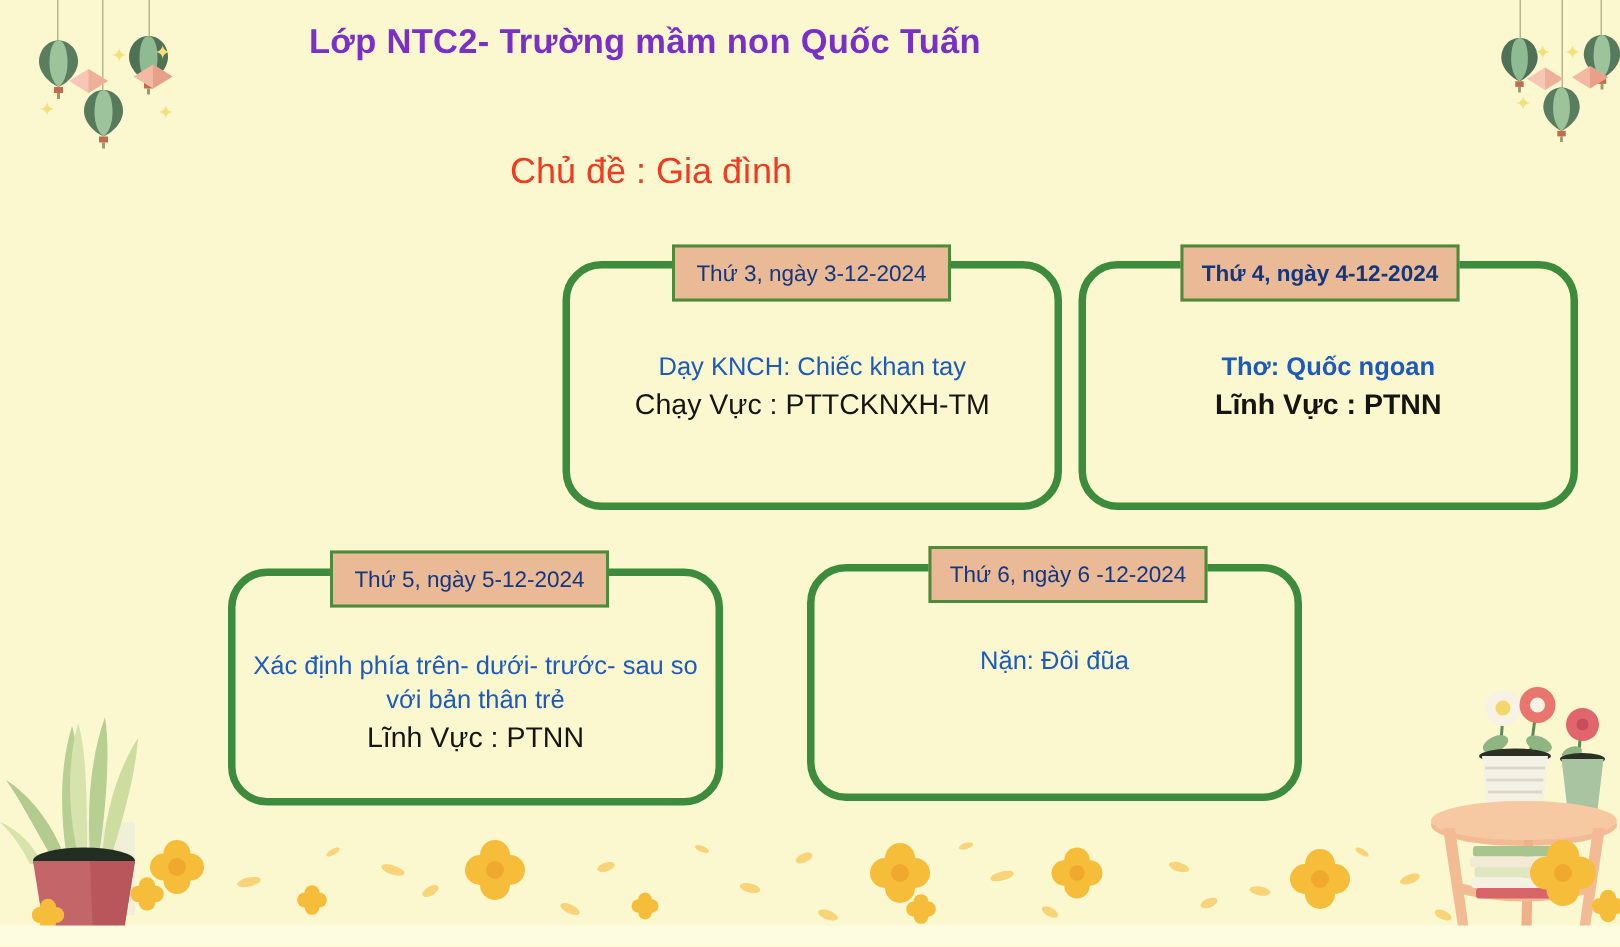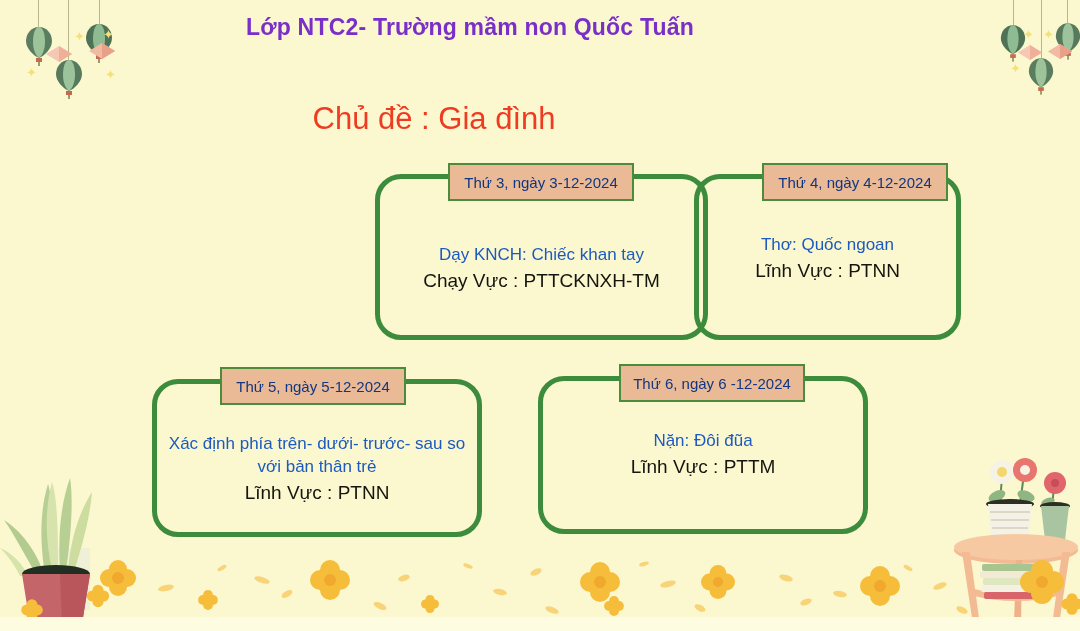--- a/index.html
+++ b/index.html
@@ -17,30 +17,29 @@
     overflow:hidden;
   }
   .bottom-band{
     position:absolute;left:0;bottom:0;width:1080px;height:14px;
     background:#fdfbe0;
   }
   .school-line{
     position:absolute;left:0;top:14px;width:860px;text-align:center;
     color:#7a30c8;font-size:23px;font-weight:bold;letter-spacing:.2px;
     white-space:nowrap;
-    margin-left:40px;
   }
   .main-title{
     position:absolute;left:0;top:53px;width:1080px;text-align:center;
     color:#3f8a3f;font-size:33px;font-weight:bold;letter-spacing:.4px;
     white-space:nowrap;
   }
   .subtitle{
     position:absolute;left:0;top:101px;width:868px;text-align:center;
-    color:#ef3b22;font-size:31px;font-weight:normal;
+    color:#ef3b22;font-size:24px;font-weight:normal;
     white-space:nowrap;
   }
 
   
   .card{
     position:absolute;
     border:5px solid #3d8b3d;
     border-radius:26px;
     background:transparent;
     box-sizing:border-box;
@@ -187,27 +186,27 @@
   </div>
 
   <div class="school-line">Lớp NTC2- Trường mầm non Quốc Tuấn</div>
   <div class="subtitle">Chủ đề : Gia đình</div>
 
 
   <div class="card" style="left:375px;top:174px;width:333px;height:166px;">
     <div class="badge" style="left:68px;top:-16px;width:186px;height:38px;">
       <span>Thứ 3, ngày 3-12-2024</span>
     </div>
-    <div class="card-body" style="top:64px;">
+    <div class="card-body" style="top:54px;">
       <p class="activity">Dạy KNCH: Chiếc khan tay</p>
       <p class="field">Chạy Vực : PTTCKNXH-TM</p>
     </div>
   </div>
 
-  <div class="card" style="left:694px;top:174px;width:267px;height:166px;">
+  <div class="card" style="left:719px;top:174px;width:333px;height:166px;font-weight:bold;">
     <div class="badge" style="left:63px;top:-16px;width:186px;height:38px;">
       <span>Thứ 4, ngày 4-12-2024</span>
     </div>
     <div class="card-body" style="top:54px;">
       <p class="activity">Thơ: Quốc ngoan</p>
       <p class="field">Lĩnh Vực : PTNN</p>
     </div>
   </div>
 
   <div class="card" style="left:124px;top:379px;width:330px;height:158px;margin-left:28px;">
@@ -220,21 +219,20 @@
       <p class="field">Lĩnh Vực : PTNN</p>
     </div>
   </div>
 
   <div class="card" style="left:538px;top:376px;width:330px;height:158px;">
     <div class="badge" style="left:60px;top:-17px;width:186px;height:38px;margin-left:16px;">
       <span>Thứ 6, ngày 6 -12-2024</span>
     </div>
     <div class="card-body" style="top:48px;">
       <p class="activity">Nặn: Đôi đũa</p>
-      <p class="field">Lĩnh Vực : PTTM</p>
     </div>
   </div>
 
   <div class="deco" style="left:0px;top:448px;width:130px;height:180px;">
     <svg width="130" height="180" viewBox="0 0 130 180">
       <rect x="58" y="100" width="32" height="62" fill="#eceedb" opacity="0.75"></rect>
       <path d="M44 120 C40 92 40 62 48 36 C52 48 54 84 52 120 Z" fill="#b8cf94"></path>
       <path d="M52 122 C46 96 44 64 52 34 C58 52 58 92 58 122 Z" fill="#d7e3ad"></path>
       <path d="M60 122 C58 90 60 58 70 30 C74 54 70 96 66 122 Z" fill="#b8cf94"></path>
       <path d="M68 124 C70 94 78 66 92 44 C90 72 80 104 74 124 Z" fill="#cdddA0"></path>

